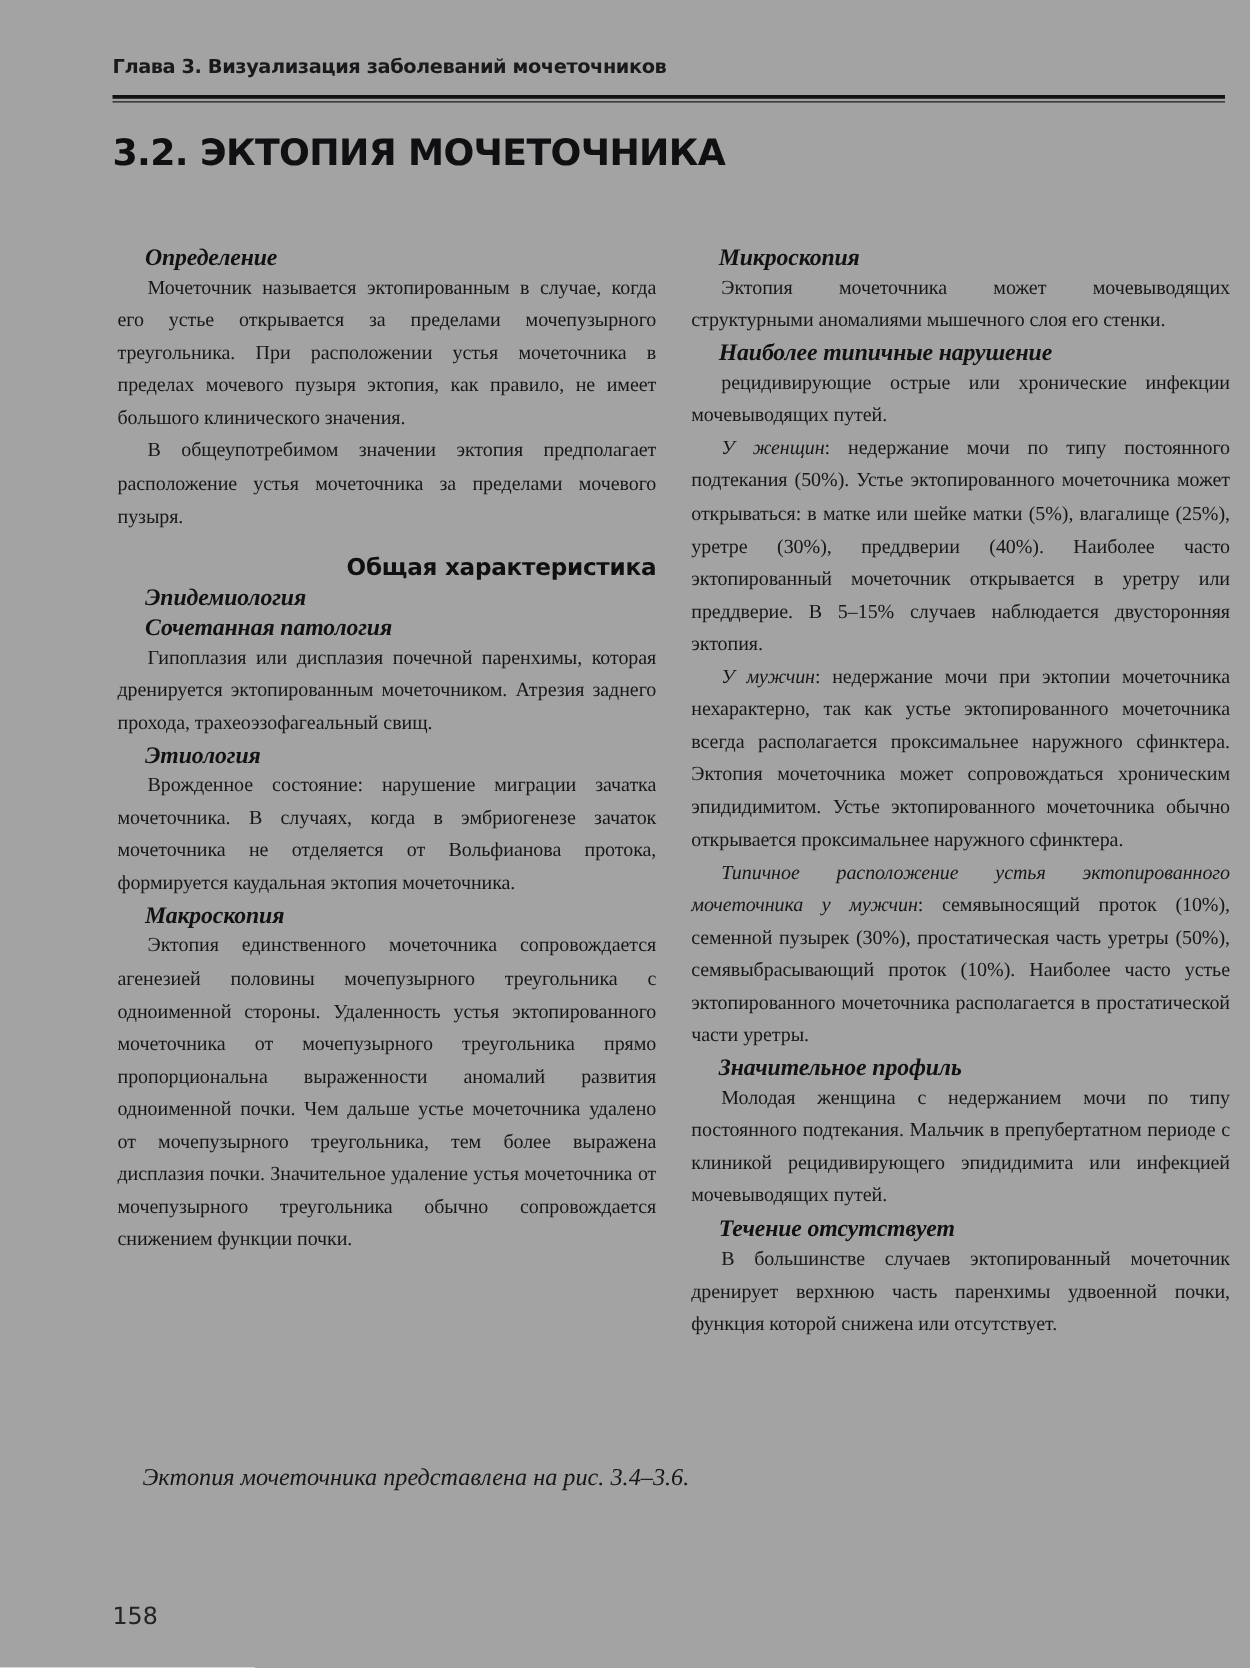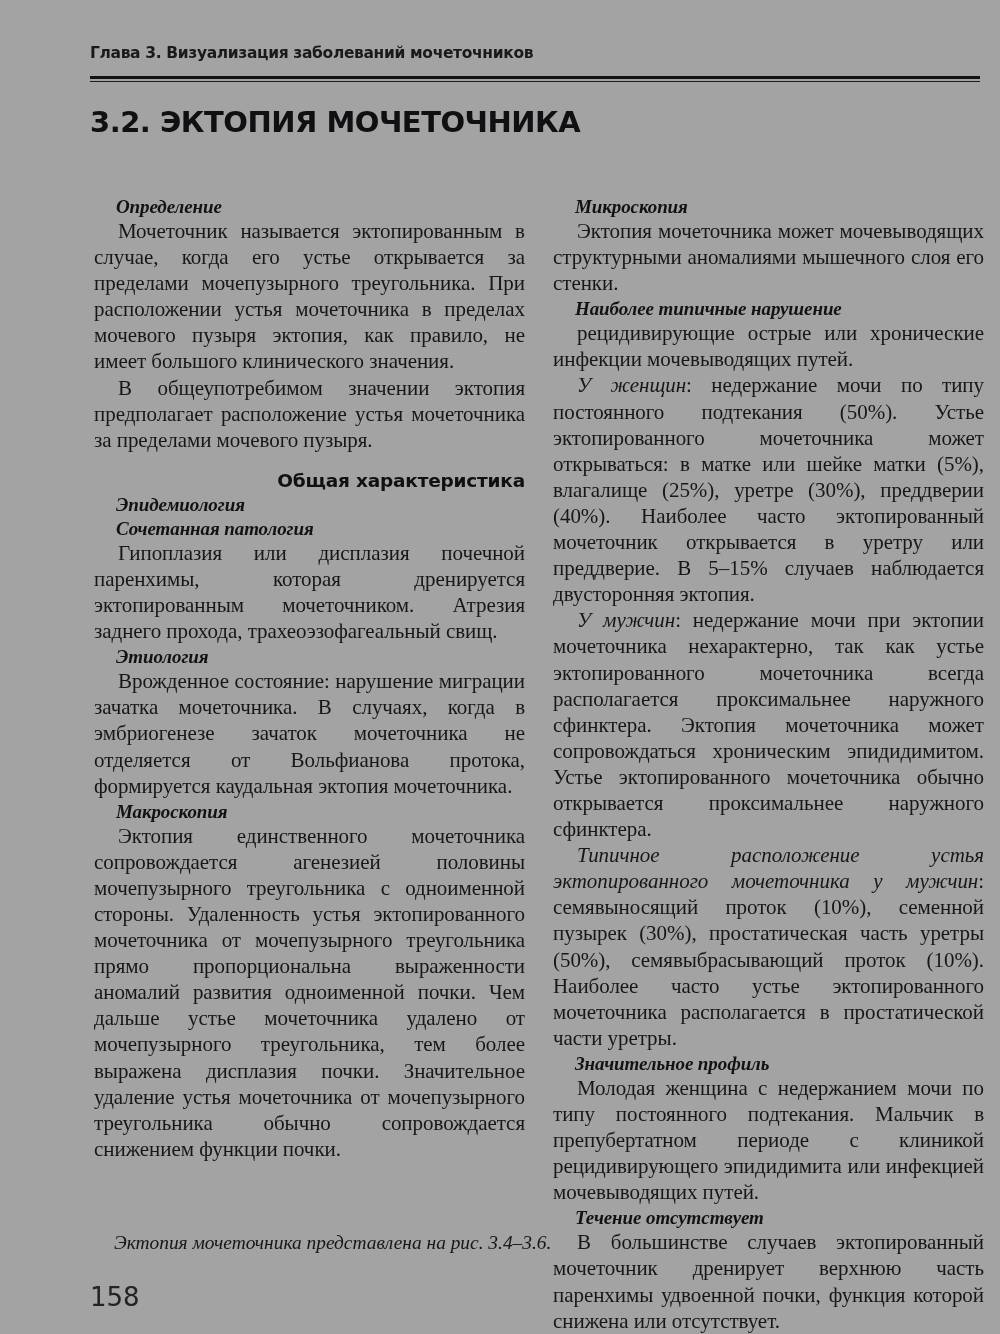--- a/index.html
+++ b/index.html
@@ -97,46 +97,46 @@
     padding-left: 22px;
     color: #121214;
     letter-spacing: -0.1px;
   }
   .h-run.tight { margin-top: 1px; }
 
   p.body {
     margin: 0;
     text-align: justify;
     text-justify: inter-word;
-    font-size: 21px;
+    font-size: 16px;
     line-height: 26.1px;
     text-indent: 24px;
     hyphens: manual;
     color: #17171a;
     letter-spacing: -0.05px;
   }
   p.body .it { font-style: italic; }
 
   
   .figure-note {
     position: absolute;
     left: 114px;
-    top: 1230px;
+    top: 1170px;
     width: 820px;
     font-style: italic;
     font-size: 19.4px;
     line-height: 26px;
     color: #17171a;
   }
   .folio {
     position: absolute;
     left: 90px;
     top: 1282px;
     font-family: "DejaVu Sans", "Liberation Sans", sans-serif;
-    font-size: 26px;
+    font-size: 19px;
     color: #232326;
   }
 </style>
 </head>
 <body>
 
 <div class="page">
 
   <div class="running-head">Глава 3. Визуализация заболеваний мочеточников</div>
 

